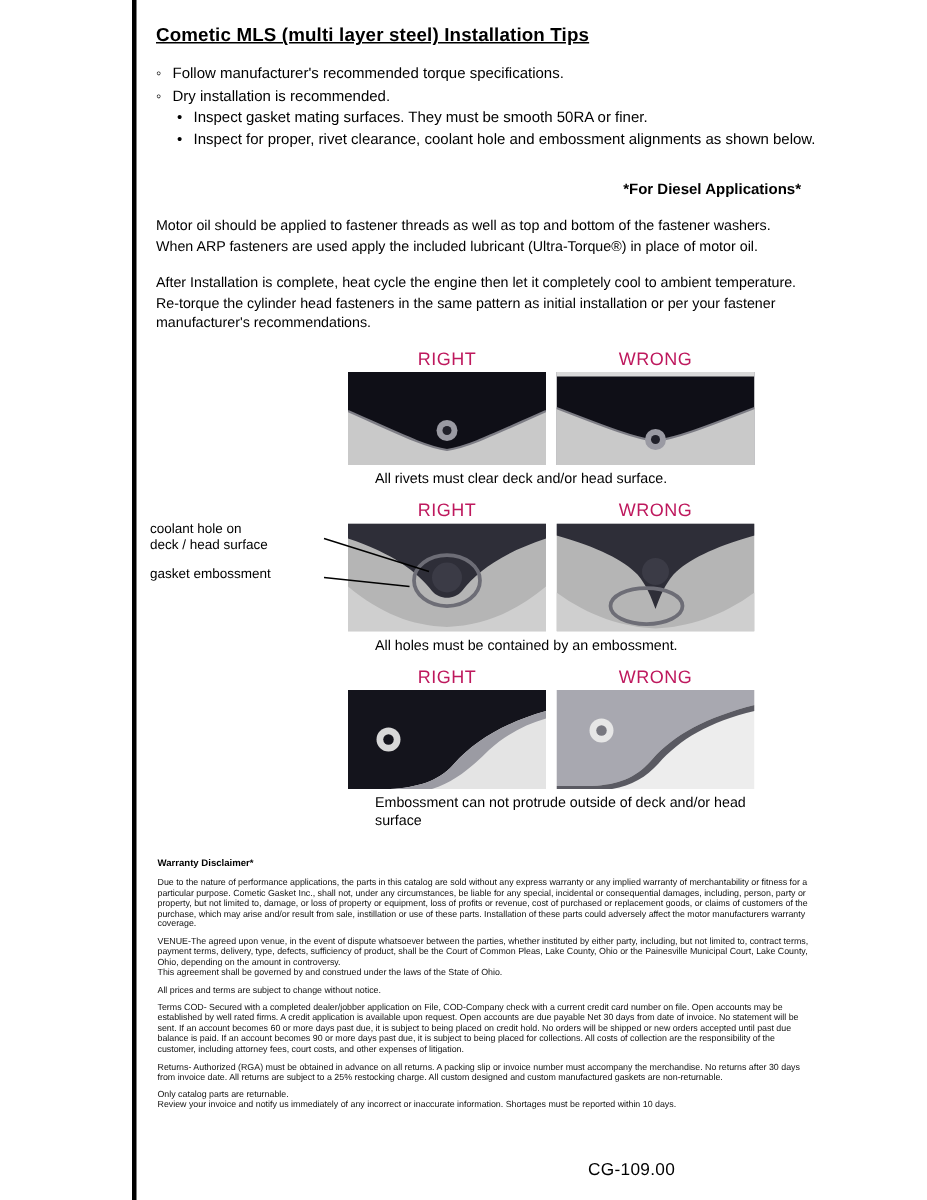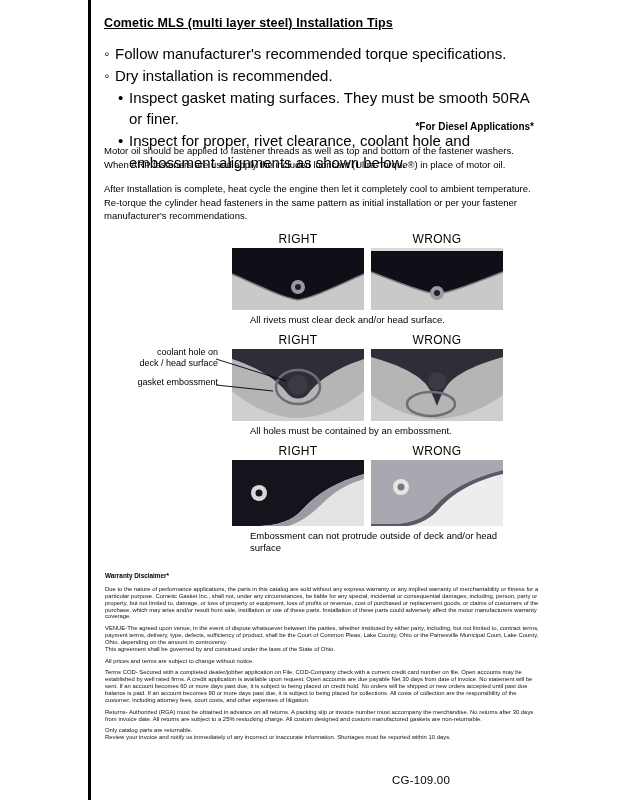--- a/index.html
+++ b/index.html
@@ -4,44 +4,44 @@
 <style>
   * { margin:0; padding:0; box-sizing:border-box; }
   html,body { background:#ffffff; }
   body { font-family:"Liberation Sans", sans-serif; color:#000; }
   .page { position:relative; width:618px; height:800px; background:#fff; overflow:hidden; }
   .edge-bar { position:absolute; left:88px; top:0; width:3px; height:800px; background:#000; }
   .content { position:absolute; left:104px; top:16px; width:486px; height:780px; }
 
   .title { font-size:12.5px; font-weight:bold; text-decoration:underline; margin-bottom:13px; letter-spacing:0.1px; }
 
-  .bullets { font-size:15px; line-height:1.45; width:440px; }
+  .bullets { font-size:10px; line-height:1.45; width:440px; }
   .b1, .b2 { display:flex; }
   .b2 { margin-left:14px; }
   .mk { width:11px; flex:0 0 11px; }
   .b1 .mk::before { content:"\25E6"; }
   .b2 .mk::before { content:"\2022"; }
 
   .diesel { position:absolute; top:104px; left:0; width:430px; font-size:9.5px; line-height:1.42; }
   .diesel h2 { font-size:10px; font-weight:bold; margin-bottom:10px;text-align:right; }
   .diesel p { margin-bottom:11px; }
   .diesel .note { margin-bottom:0; }
 
   .diagrams { position:absolute; top:216px; left:128px; width:272px; }
   .diag-row { position:relative; margin-bottom:7px; }
   .lblrow { display:flex; }
-  .lblrow .collbl { width:132px; text-align:center; font-size:12px; color:#000000; letter-spacing:0.3px; }
+  .lblrow .collbl { width:132px; text-align:center; font-size:12px; color:#be185d; letter-spacing:0.3px; }
   .lblrow .collbl + .collbl { margin-left:7px; }
   .imgs { display:flex; margin-top:2px; }
   .img { width:132px; }
   .img + .img { margin-left:7px; }
   .img svg { display:block; width:132px; }
   .caption { font-size:9.5px; margin-top:4px; padding-left:5px; width:262px; line-height:1.25;margin-left:13px; }
 
-  .callout { position:absolute; left:-132px; width:118px; font-size:9px; line-height:1.22; text-align:right; }
+  .callout { position:absolute; left:-132px; width:118px; font-size:9px; line-height:1.22; text-align:left; }
   .callout-coolant { top:14px; }
   .callout-emboss { top:44px; }
   .callout-lines { position:absolute; left:-132px; top:16px; pointer-events:none; }
 
   .warranty { position:absolute; top:556px; left:1px; width:437px; }
   .warranty h3 { font-size:6.4px; font-weight:bold; margin-bottom:7px; }
   .warranty p { font-size:5.9px; line-height:1.16; margin-bottom:5px; color:#111; }
   .warranty p.tight { margin-bottom:0; }
 
   .footer { position:absolute; top:748px; left:288px; font-size:11.5px; letter-spacing:0.2px;margin-top:10px; }

